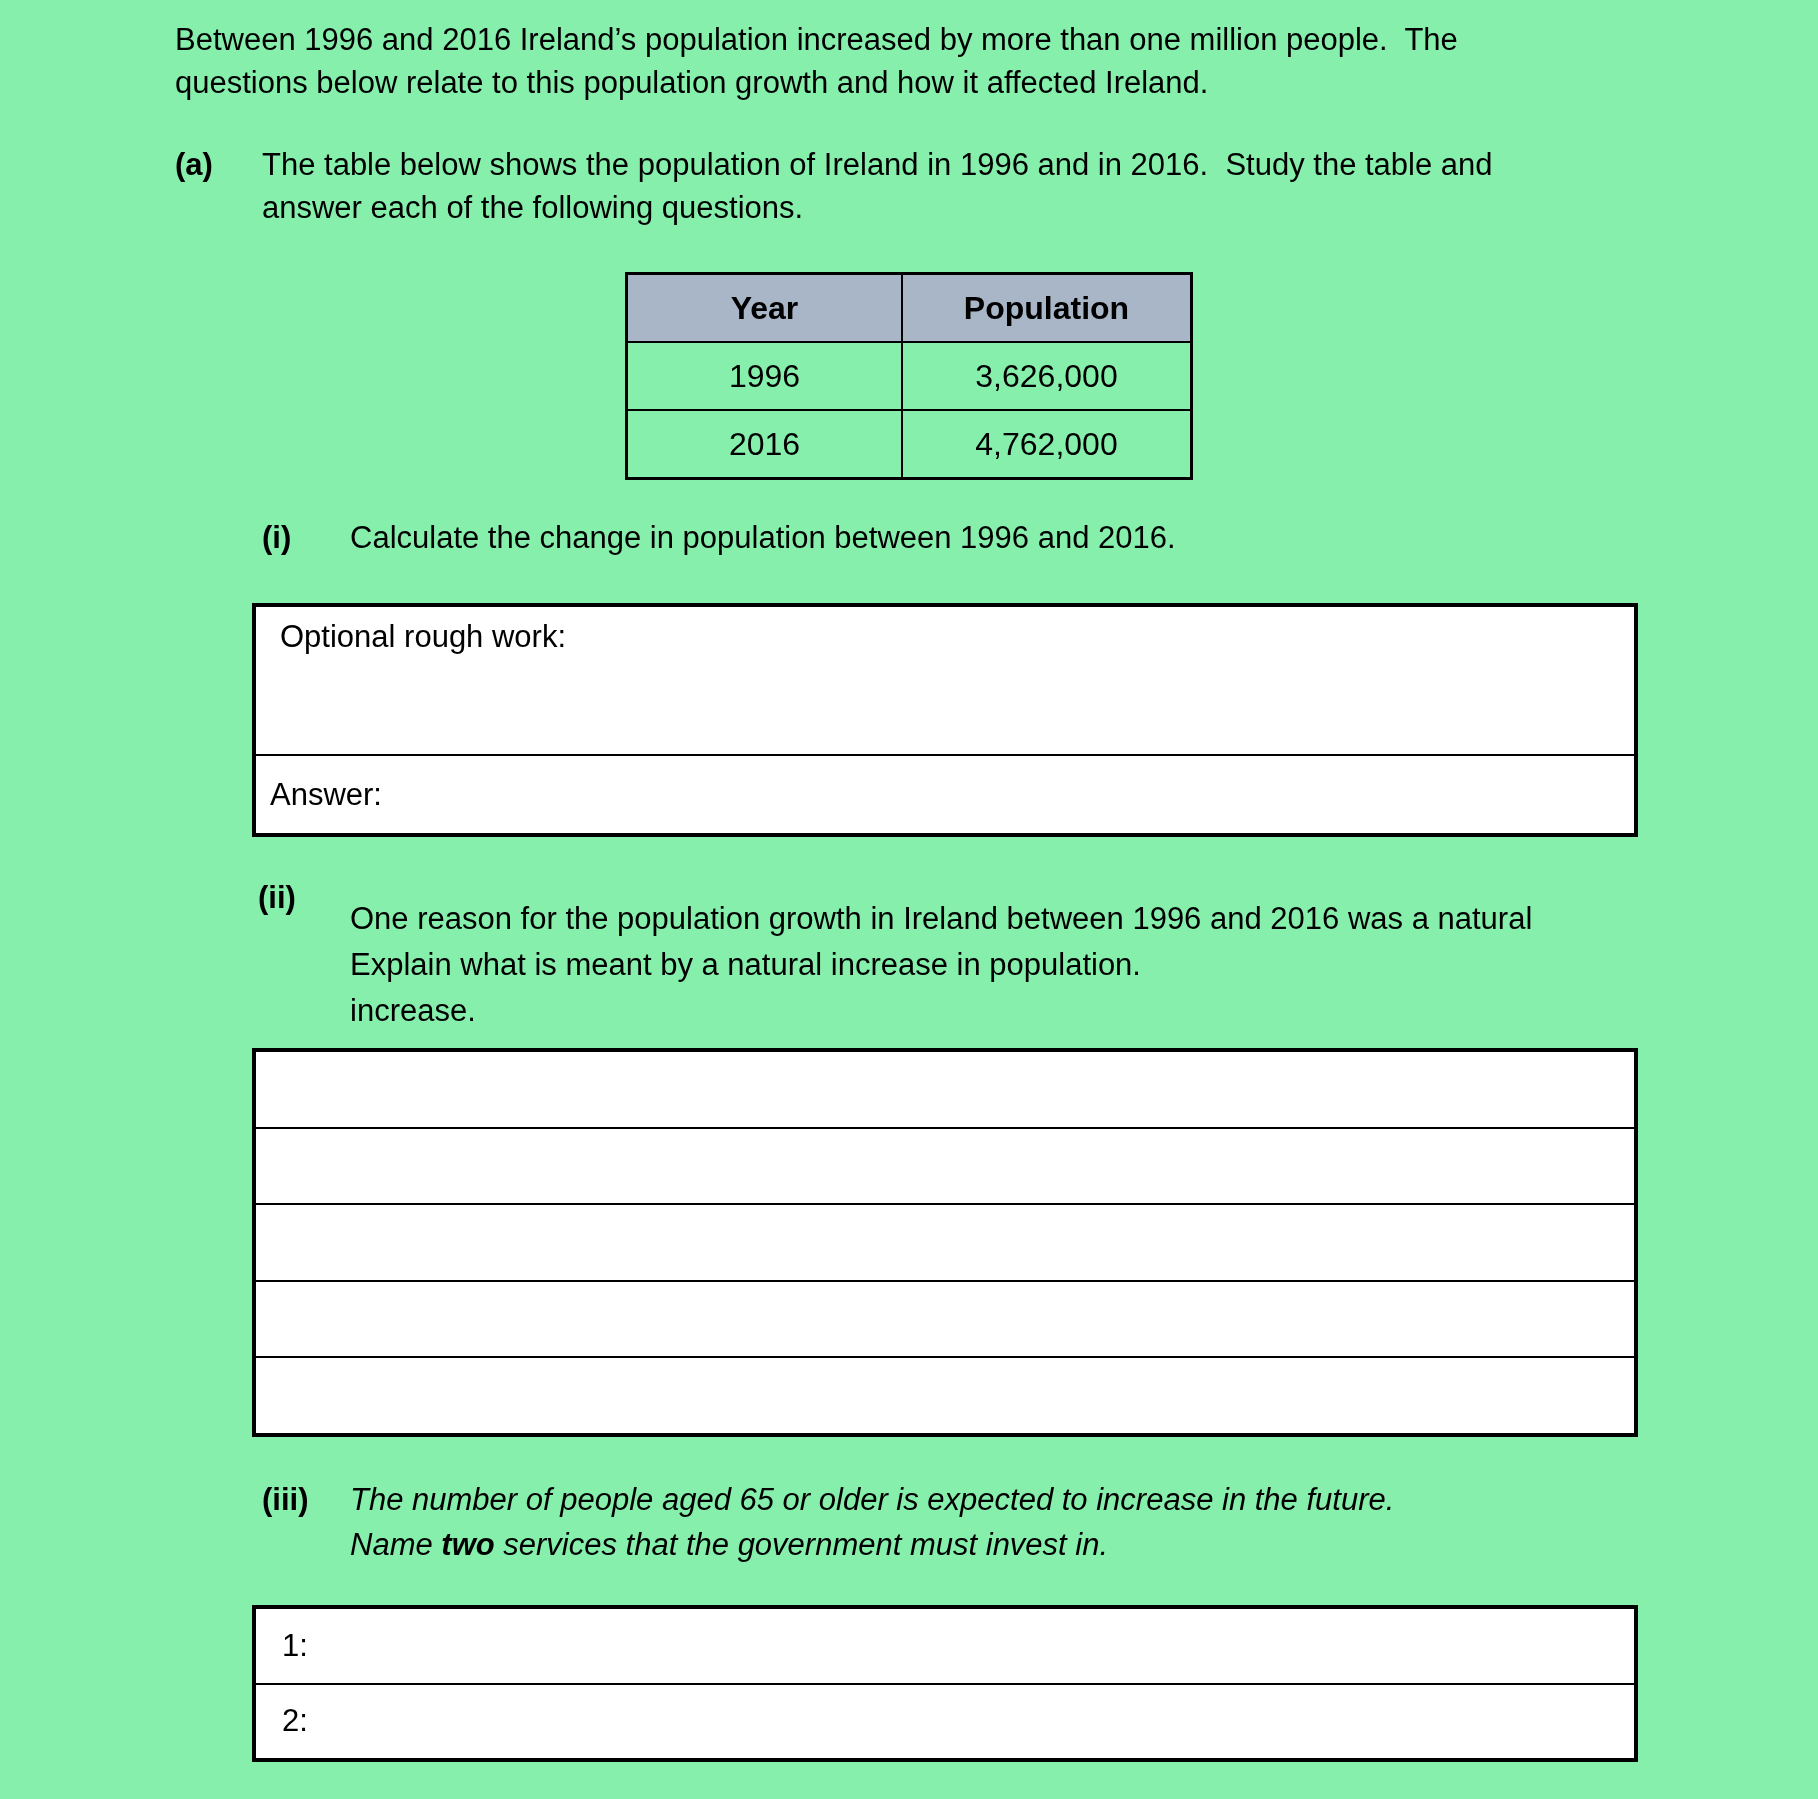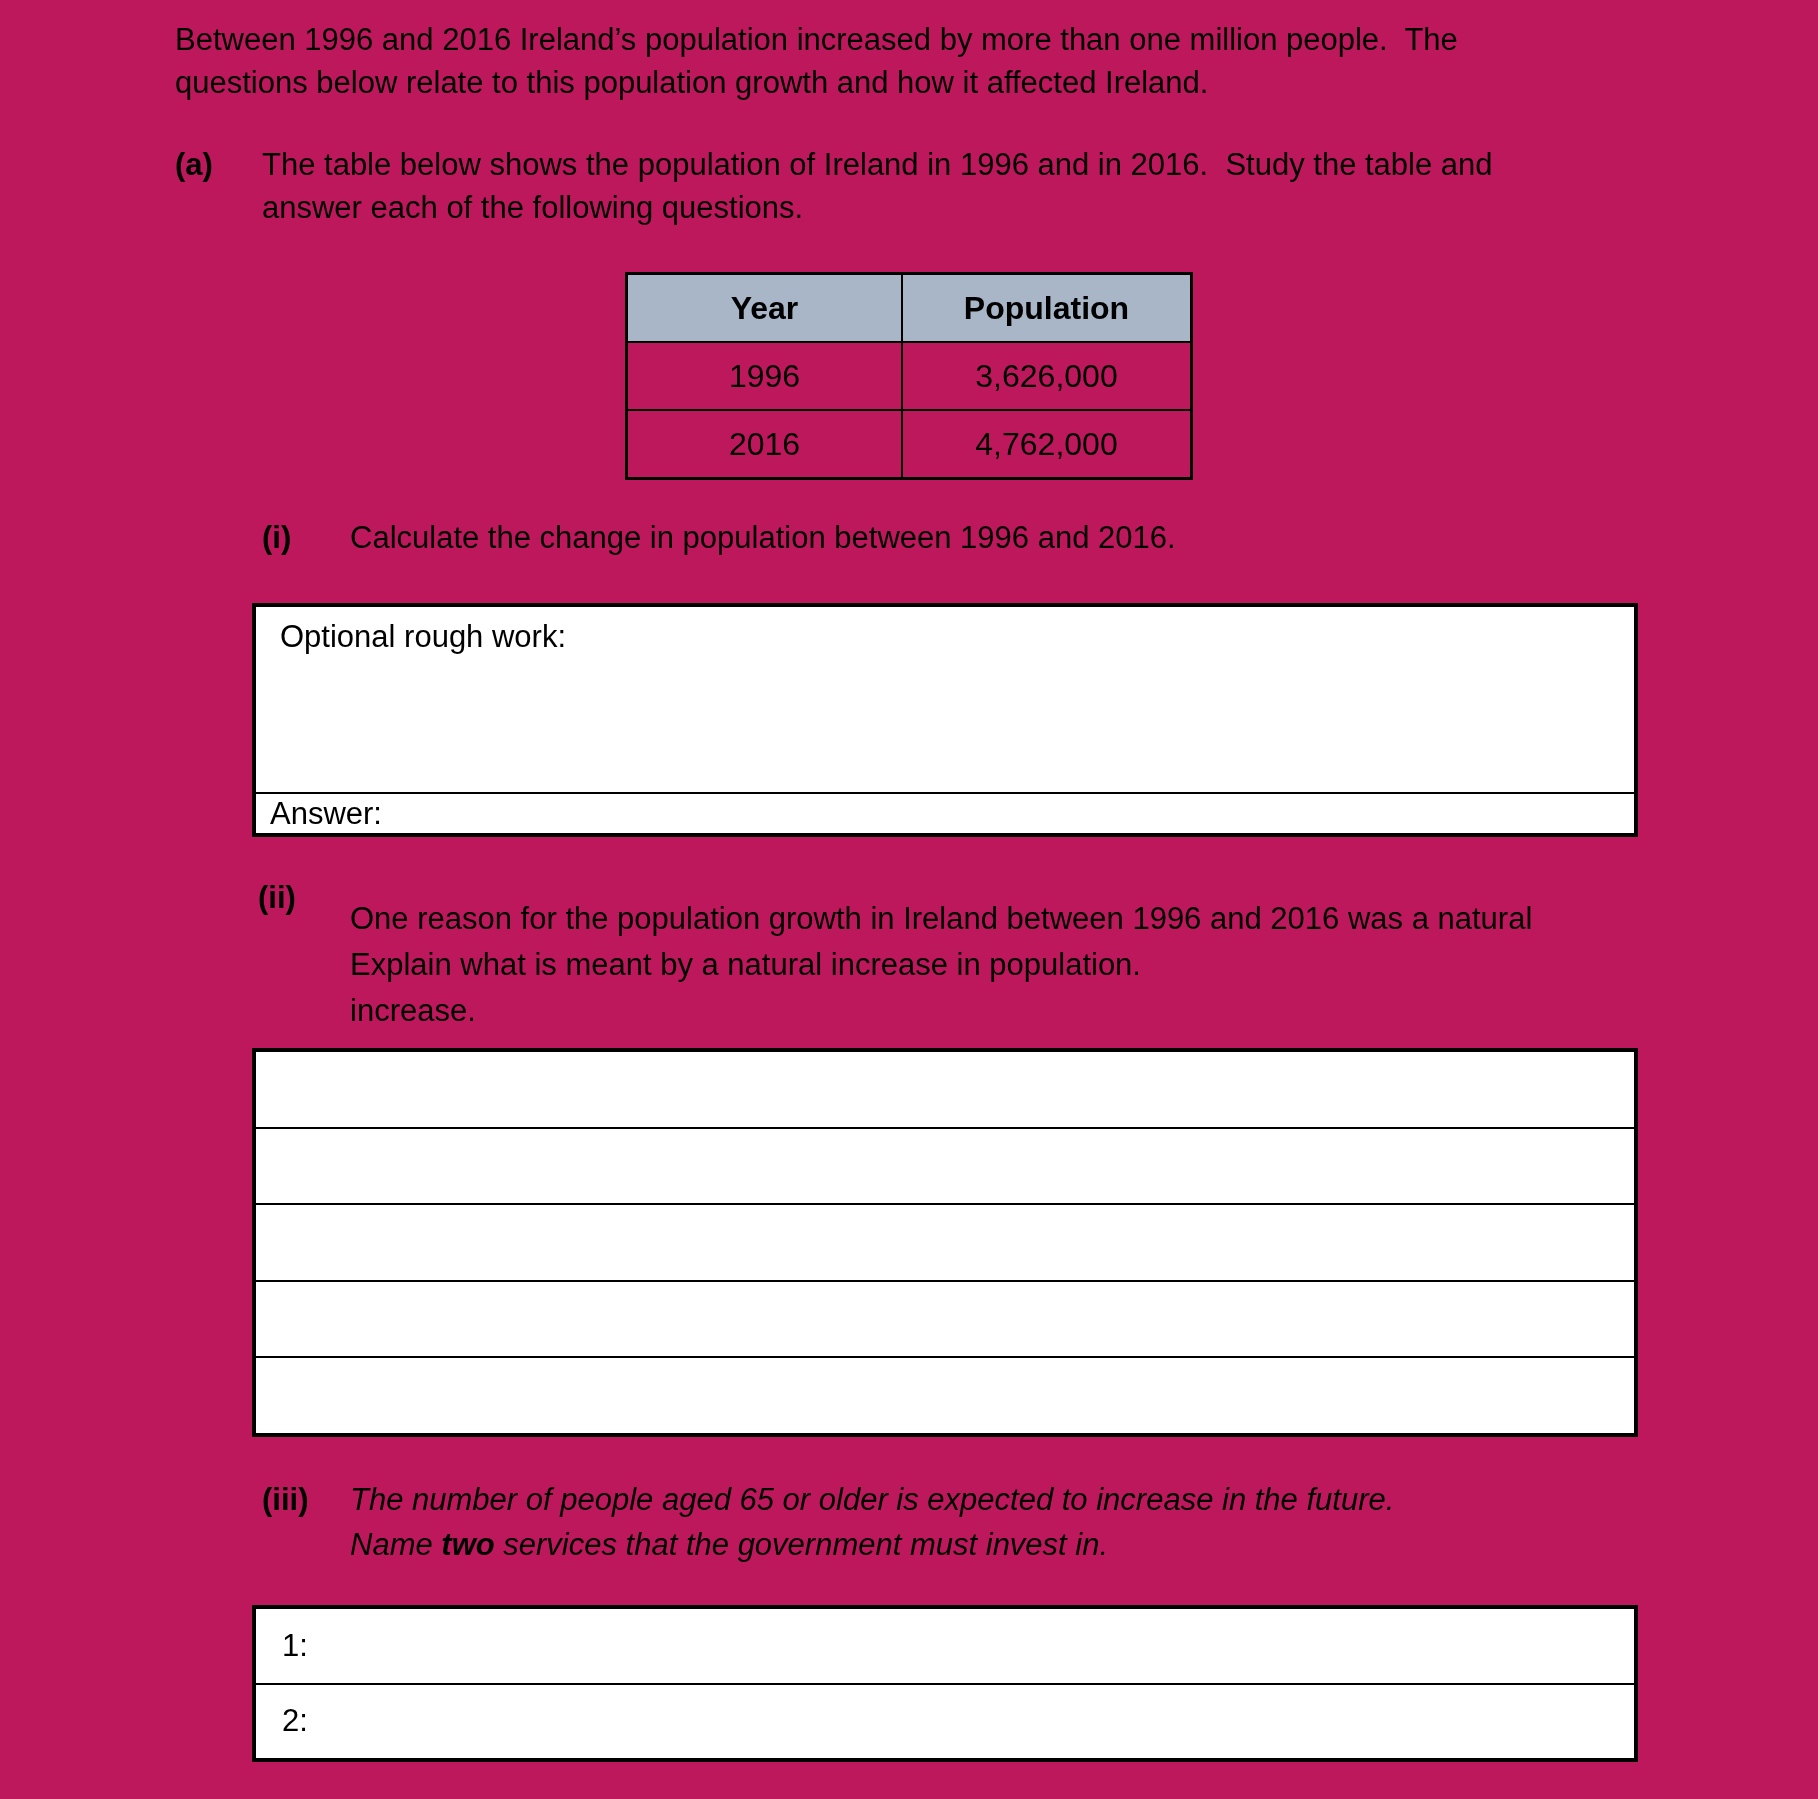--- a/index.html
+++ b/index.html
@@ -1,20 +1,20 @@
 <!DOCTYPE html>
 <html><head>
 <meta charset="utf-8">
 <style>
   html, body { margin: 0; padding: 0; background: #ffffff; }
   .page {
     position: relative;
     width: 1818px;
     height: 1799px;
-    background: #be185d;
+    background: #86efac;
     color: #000000;
     font-family: "Liberation Sans", sans-serif;
     overflow: hidden;
   }
   .abs { position: absolute; }
   .para .line, .qtext, .qlabel { font-size: 31px; line-height: 43px; white-space: pre; }
   .qlabel { font-weight: bold; }
   .bold { font-weight: bold; }
 
   
@@ -43,21 +43,21 @@
     left: 252px;
     width: 1386px;
     border: 4px solid #000;
     box-sizing: border-box;
     display: flex;
     flex-direction: column;
     background: #ffffff;
   }
   .box-rough { top: 603px; height: 234px; }
   .rough-section {
-    height: 187px;
+    height: 149px;
     border-bottom: 2px solid #000;
     padding: 8px 0 0 24px;
     font-size: 31px;
     line-height: 43px;
     box-sizing: border-box;
   }
   .answer-section {
     flex: 1;
     display: flex;
     align-items: center;

